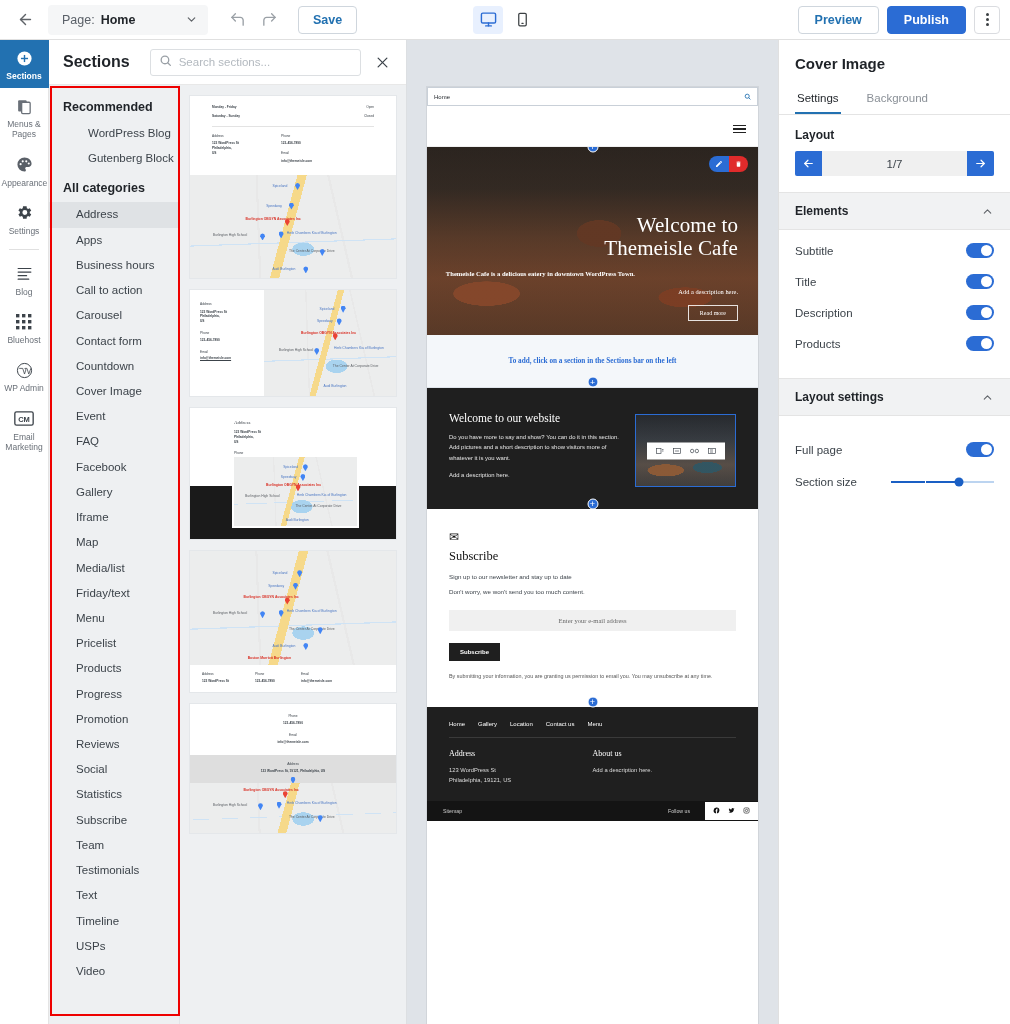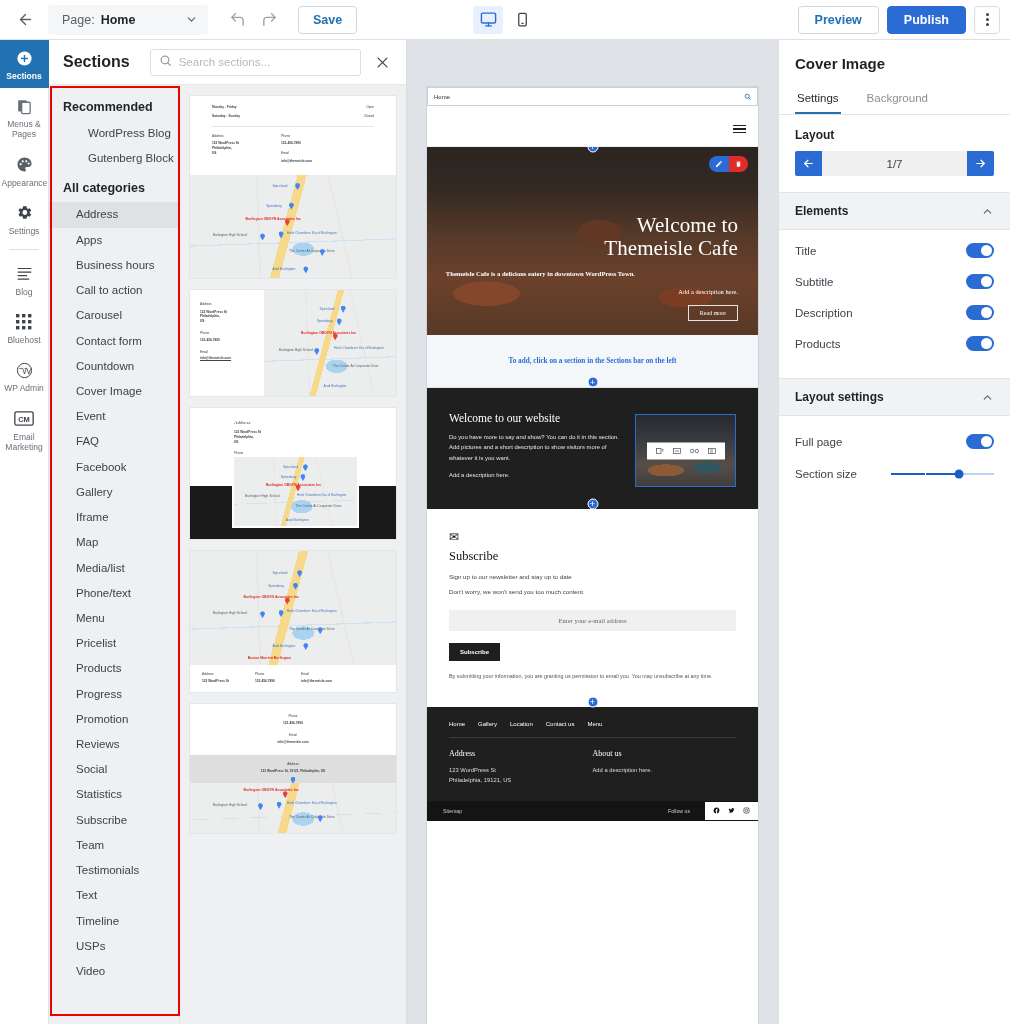--- a/index.html
+++ b/index.html
@@ -547,21 +547,21 @@
           <div class="cat-item">Contact form</div>
           <div class="cat-item">Countdown</div>
           <div class="cat-item">Cover Image</div>
           <div class="cat-item">Event</div>
           <div class="cat-item">FAQ</div>
           <div class="cat-item">Facebook</div>
           <div class="cat-item">Gallery</div>
           <div class="cat-item">Iframe</div>
           <div class="cat-item">Map</div>
           <div class="cat-item">Media/list</div>
-          <div class="cat-item">Phone/text</div>
+          <div class="cat-item">Friday/text</div>
           <div class="cat-item">Menu</div>
           <div class="cat-item">Pricelist</div>
           <div class="cat-item">Products</div>
           <div class="cat-item">Progress</div>
           <div class="cat-item">Promotion</div>
           <div class="cat-item">Reviews</div>
           <div class="cat-item">Social</div>
           <div class="cat-item">Statistics</div>
           <div class="cat-item">Subscribe</div>
           <div class="cat-item">Team</div>
@@ -910,25 +910,25 @@
         <span>Elements</span>
         <span class="chev">
           <svg width="13" height="13" viewBox="0 0 24 24" fill="none" stroke="#5f6368" stroke-width="2" stroke-linecap="round" stroke-linejoin="round">
               <polyline points="6 15 12 9 18 15"></polyline>
             </svg>
         </span>
       </div>
 
       <div style="padding:5px 0 7px">
         <div class="toggle-row">
+          <span class="tr-label">Subtitle</span>
+          <span class="switch"></span>
+        </div>
+        <div class="toggle-row">
           <span class="tr-label">Title</span>
-          <span class="switch"></span>
-        </div>
-        <div class="toggle-row">
-          <span class="tr-label">Subtitle</span>
           <span class="switch"></span>
         </div>
         <div class="toggle-row">
           <span class="tr-label">Description</span>
           <span class="switch"></span>
         </div>
         <div class="toggle-row">
           <span class="tr-label">Products</span>
           <span class="switch"></span>
         </div>
@@ -936,21 +936,21 @@
 
       <div class="accordion" style="">
         <span>Layout settings</span>
         <span class="chev">
           <svg width="13" height="13" viewBox="0 0 24 24" fill="none" stroke="#5f6368" stroke-width="2" stroke-linecap="round" stroke-linejoin="round">
               <polyline points="6 15 12 9 18 15"></polyline>
             </svg>
         </span>
       </div>
 
-      <div style="padding:10px 0 0">
+      <div style="padding:18px 0 0">
         <div class="toggle-row">
           <span class="tr-label">Full page</span>
           <span class="switch"></span>
         </div>
         <div class="slider-row">
           <span class="sl-label">Section size</span>
           <span class="sl-track">
             <span class="sl-fill"></span>
             <span class="sl-tick"></span>
             <span class="sl-knob"></span>

